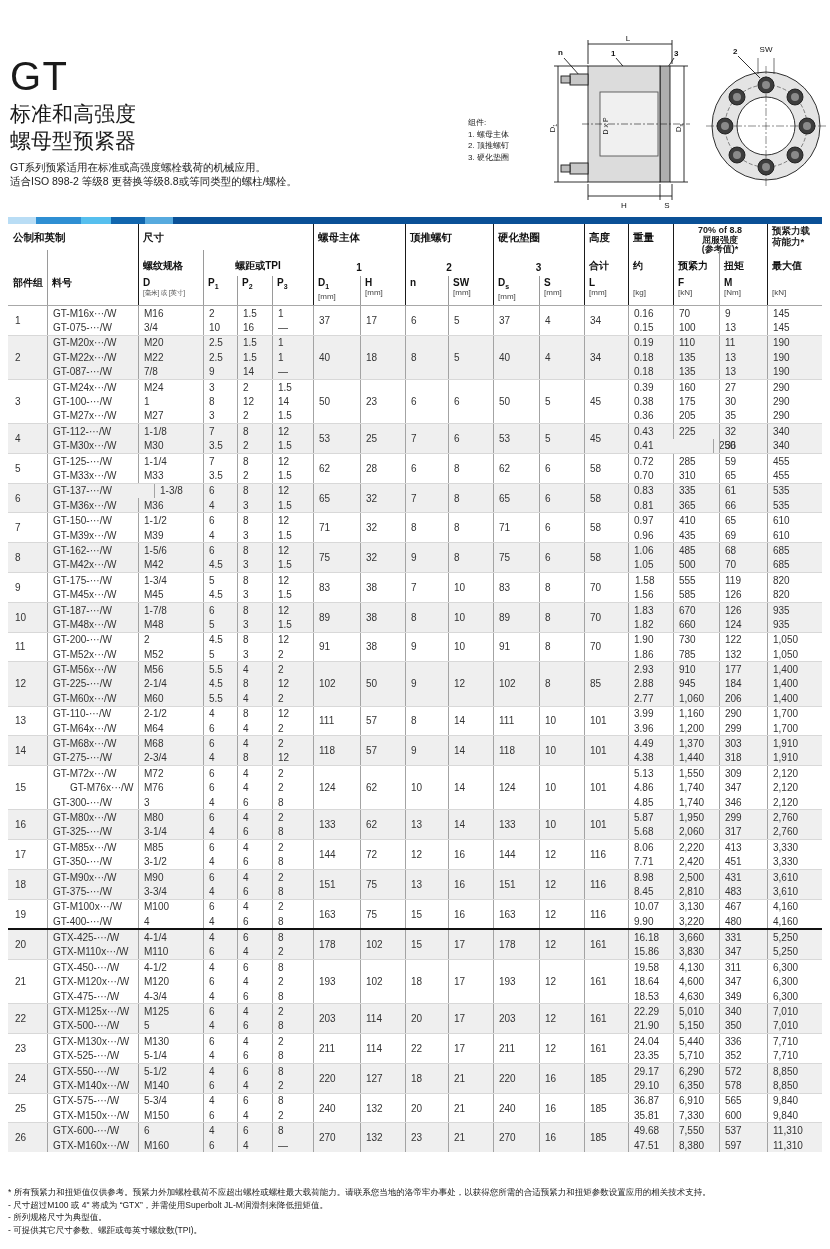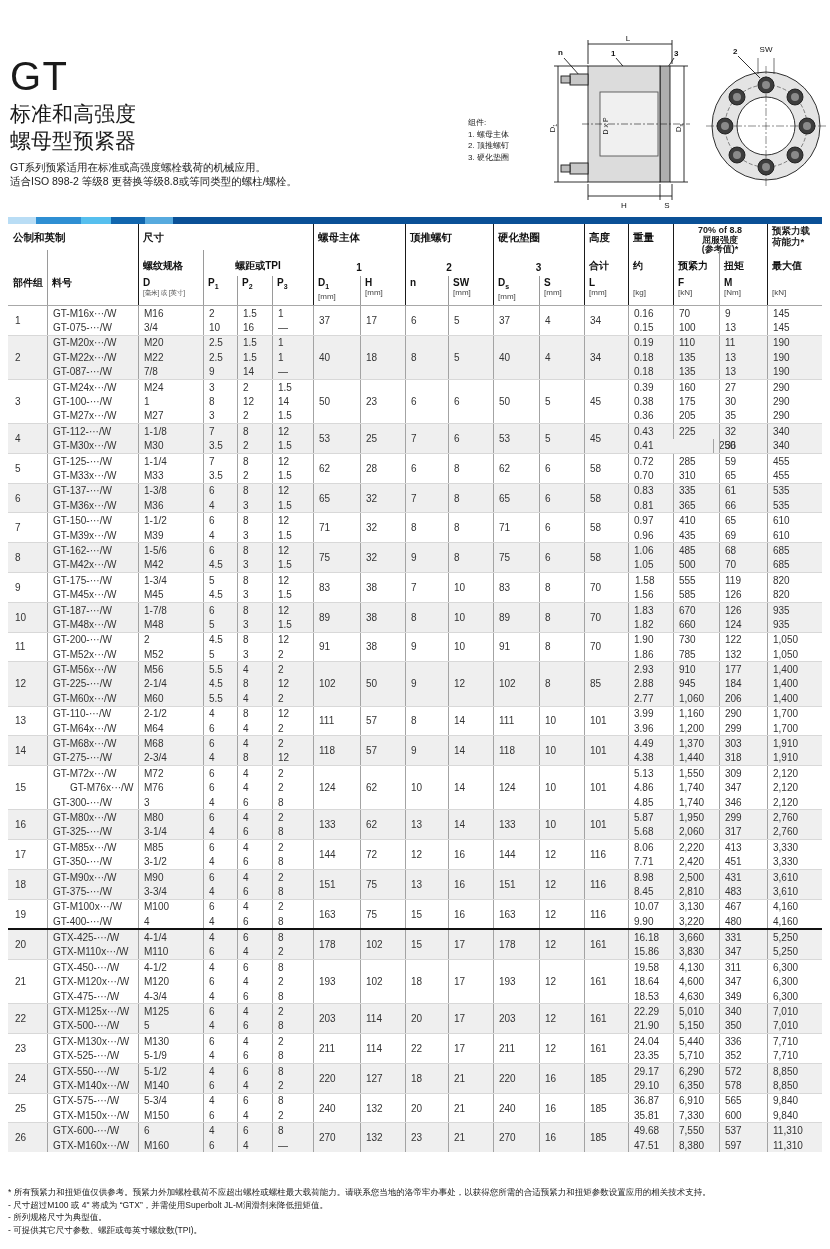--- a/index.html
+++ b/index.html
@@ -431,21 +431,21 @@
         <div class="tgroup alt" style="grid-template-columns: 39px 91px 65px 34px 35px 41px 47px 45px 43px 45px 46px 45px 44px 45px 46px 48px 55px; grid-auto-rows: 14.4px;">
           <div class="c pg" style="grid-area: 1 / 1 / span 2;">6</div>
           <div class="c bl" style="grid-area: 1 / 7 / span 2;">65</div>
           <div class="c bl" style="grid-area: 1 / 8 / span 2;">32</div>
           <div class="c bl" style="grid-area: 1 / 9 / span 2;">7</div>
           <div class="c bl" style="grid-area: 1 / 10 / span 2;">8</div>
           <div class="c bl" style="grid-area: 1 / 11 / span 2;">65</div>
           <div class="c bl" style="grid-area: 1 / 12 / span 2;">6</div>
           <div class="c bl" style="grid-area: 1 / 13 / span 2;">58</div>
           <div class="c bl" style="grid-area: 1 / 2;">GT-137-···/W</div>
-          <div class="c bl" style="grid-area: 1 / 3;">1-3/8</div>
+          <div class="c bl" style="grid-area: 1 / 3; margin-left: 16px;">1-3/8</div>
           <div class="c bl" style="grid-area: 1 / 4;">6</div>
           <div class="c bl" style="grid-area: 1 / 5;">8</div>
           <div class="c bl" style="grid-area: 1 / 6;">12</div>
           <div class="c bl" style="grid-area: 1 / 14;">0.83</div>
           <div class="c bl" style="grid-area: 1 / 15;">335</div>
           <div class="c bl" style="grid-area: 1 / 16;">61</div>
           <div class="c bl" style="grid-area: 1 / 17;">535</div>
           <div class="c bl" style="grid-area: 2 / 2;">GT-M36x···/W</div>
           <div class="c bl" style="grid-area: 2 / 3;">M36</div>
           <div class="c bl" style="grid-area: 2 / 4;">4</div>
@@ -943,21 +943,21 @@
           <div class="c bl" style="grid-area: 1 / 2;">GTX-M130x···/W</div>
           <div class="c bl" style="grid-area: 1 / 3;">M130</div>
           <div class="c bl" style="grid-area: 1 / 4;">6</div>
           <div class="c bl" style="grid-area: 1 / 5;">4</div>
           <div class="c bl" style="grid-area: 1 / 6;">2</div>
           <div class="c bl" style="grid-area: 1 / 14;">24.04</div>
           <div class="c bl" style="grid-area: 1 / 15;">5,440</div>
           <div class="c bl" style="grid-area: 1 / 16;">336</div>
           <div class="c bl" style="grid-area: 1 / 17;">7,710</div>
           <div class="c bl" style="grid-area: 2 / 2;">GTX-525-···/W</div>
-          <div class="c bl" style="grid-area: 2 / 3;">5-1/9</div>
+          <div class="c bl" style="grid-area: 2 / 3;">5-1/4</div>
           <div class="c bl" style="grid-area: 2 / 4;">4</div>
           <div class="c bl" style="grid-area: 2 / 5;">6</div>
           <div class="c bl" style="grid-area: 2 / 6;">8</div>
           <div class="c bl" style="grid-area: 2 / 14;">23.35</div>
           <div class="c bl" style="grid-area: 2 / 15;">5,710</div>
           <div class="c bl" style="grid-area: 2 / 16;">352</div>
           <div class="c bl" style="grid-area: 2 / 17;">7,710</div>
         </div>
         <div class="tgroup alt" style="grid-template-columns: 39px 91px 65px 34px 35px 41px 47px 45px 43px 45px 46px 45px 44px 45px 46px 48px 55px; grid-auto-rows: 14.4px;">
           <div class="c pg" style="grid-area: 1 / 1 / span 2;">24</div>

